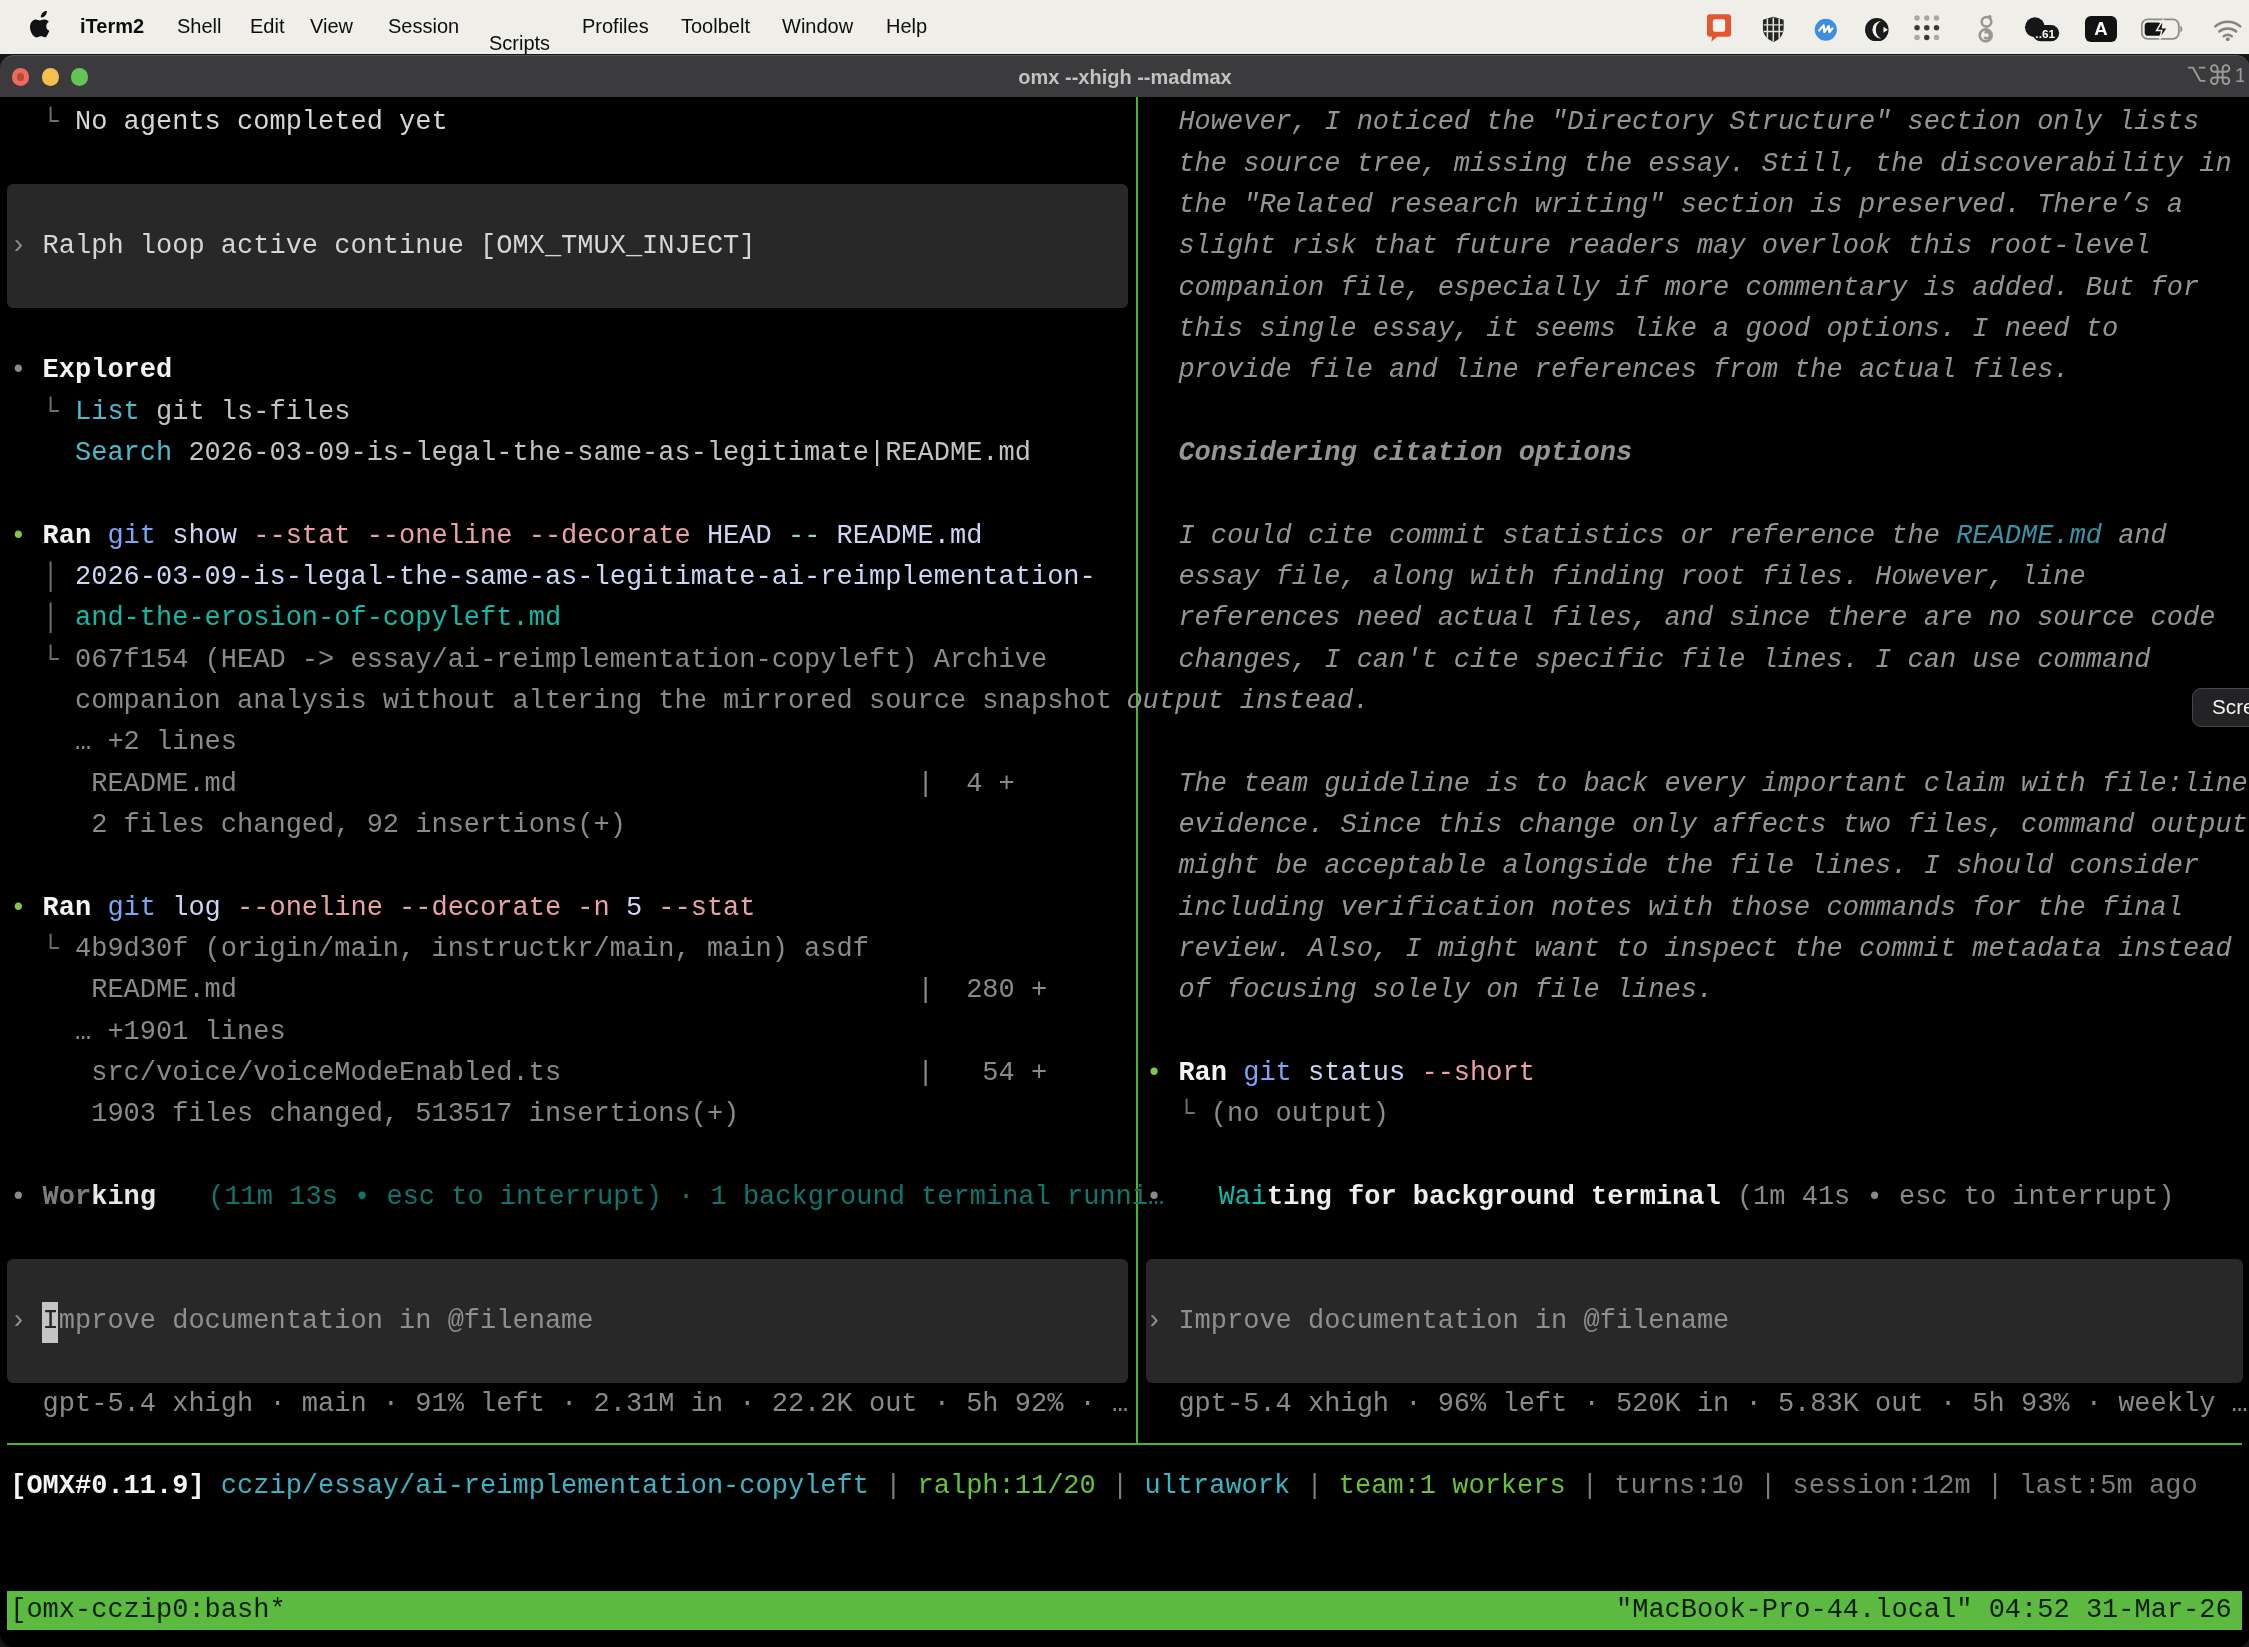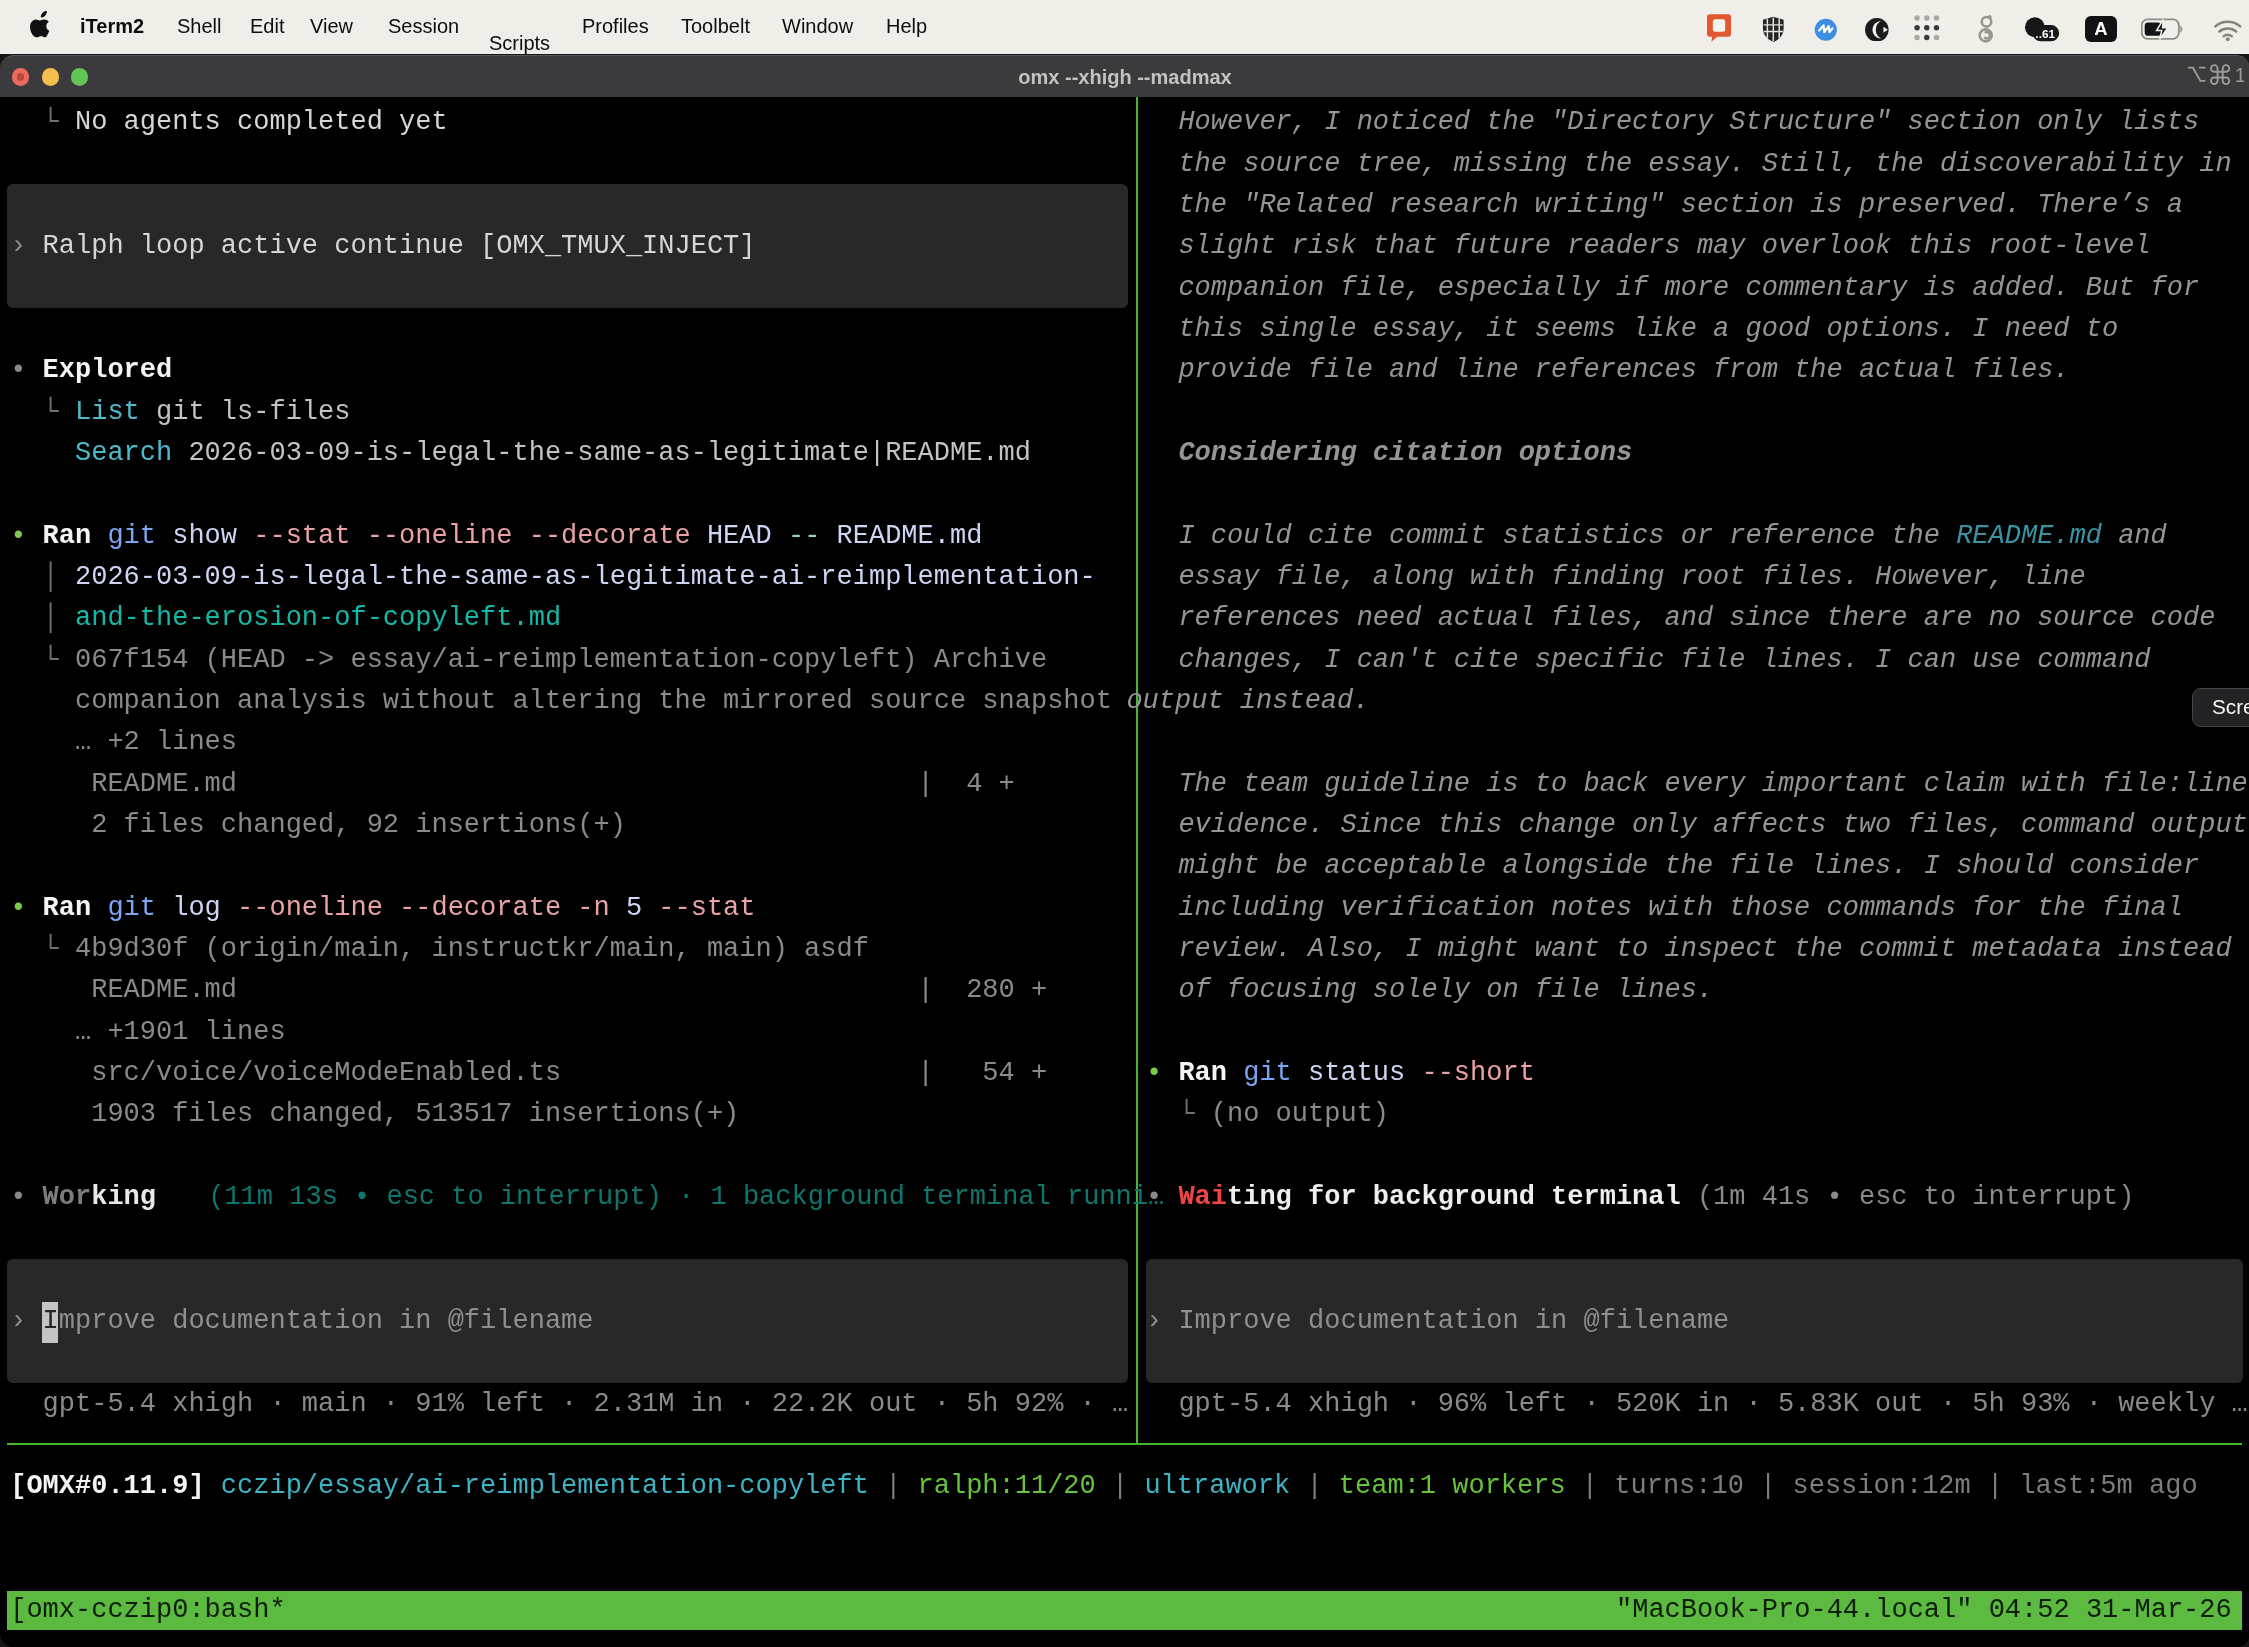--- a/index.html
+++ b/index.html
@@ -139,21 +139,21 @@
 <div class="tl" style="left:1146px;top:543px">  <span style="color:#959595;font-style:italic;">changes, I can't cite specific file lines. I can use command</span></div>
 <div class="tl" style="left:1094px;top:584px">  <span style="color:#959595;font-style:italic;">output instead.</span></div>
 <div class="tl" style="left:1146px;top:667px">  <span style="color:#959595;font-style:italic;">The team guideline is to back every important claim with file:line</span></div>
 <div class="tl" style="left:1146px;top:708px">  <span style="color:#959595;font-style:italic;">evidence. Since this change only affects two files, command output</span></div>
 <div class="tl" style="left:1146px;top:749px">  <span style="color:#959595;font-style:italic;">might be acceptable alongside the file lines. I should consider</span></div>
 <div class="tl" style="left:1146px;top:791px">  <span style="color:#959595;font-style:italic;">including verification notes with those commands for the final</span></div>
 <div class="tl" style="left:1146px;top:832px">  <span style="color:#959595;font-style:italic;">review. Also, I might want to inspect the commit metadata instead</span></div>
 <div class="tl" style="left:1146px;top:873px">  <span style="color:#959595;font-style:italic;">of focusing solely on file lines.</span></div>
 <div class="tl" style="left:1146px;top:956px"><span style="color:#7ec94a;">• </span><span style="color:#f4f4f4;font-weight:bold;">Ran </span><span style="color:#7ca5f3;">git </span><span style="color:#ccd6f4;">status </span><span style="color:#eaa2a5;">--short</span></div>
 <div class="tl" style="left:1146px;top:997px">  <span style="color:#6f6f6f;">└ </span><span style="color:#8a8a8a;">(no output)</span></div>
-<div class="tl" style="left:1146px;top:1080px"><span style="color:#8a8a8a;">• </span><span style="color:#ef4444;font-weight:bold;">Wai</span><span style="color:#eeeeee;font-weight:bold;">ting for background terminal</span><span style="color:#8a8a8a;"> (1m 41s • esc to interrupt)</span></div>
+<div class="tl" style="left:1146px;top:1080px"><span style="color:#8a8a8a;">• </span><span style="color:#14b8a6;font-weight:normal;margin-left:40px;">Wai</span><span style="color:#eeeeee;font-weight:bold;">ting for background terminal</span><span style="color:#8a8a8a;"> (1m 41s • esc to interrupt)</span></div>
 <div class="tl" style="left:1146px;top:1204px"><span style="color:#8f8f8f;">› </span><span style="color:#8f8f8f;">Improve documentation in @filename</span></div>
 <div class="tl" style="left:1146px;top:1287px">  <span style="color:#8a8a8a;">gpt-5.4 xhigh · 96% left · 520K in · 5.83K out · 5h 93% · weekly …</span></div>
 <div class="tl" style="left:10.2px;top:1369px"><span style="color:#f4f4f4;font-weight:bold;">[OMX#0.11.9]</span><span style="color:#3eb3c4;"> cczip/essay/ai-reimplementation-copyleft</span><span style="color:#7d7d7d;"> | </span><span style="color:#67c23c;">ralph:11/20</span><span style="color:#7d7d7d;"> | </span><span style="color:#3eb3c4;">ultrawork</span><span style="color:#7d7d7d;"> | </span><span style="color:#67c23c;">team:1 workers</span><span style="color:#7d7d7d;"> | </span><span style="color:#7d7d7d;">turns:10</span><span style="color:#7d7d7d;"> | </span><span style="color:#7d7d7d;">session:12m</span><span style="color:#7d7d7d;"> | </span><span style="color:#7d7d7d;">last:5m ago</span></div>
 <div class="tl" style="left:10.2px;top:1493px"><span style="color:#0e1e08;">[omx-cczip0:bash*</span></div>
 <div class="tl" style="left:1616px;top:1493px"><span style="color:#0e1e08;">"MacBook-Pro-44.local" 04:52 31-Mar-26</span></div>
 </div>
 <div style="position:absolute;left:2192px;top:633px;width:66px;height:39px;background:#232325;border:1.5px solid #47474a;border-radius:8.9px;color:#f5f5f5;font-size:20.7px;line-height:36px;padding-left:19px">Scre</div>
 </div>
 
 </body></html>

